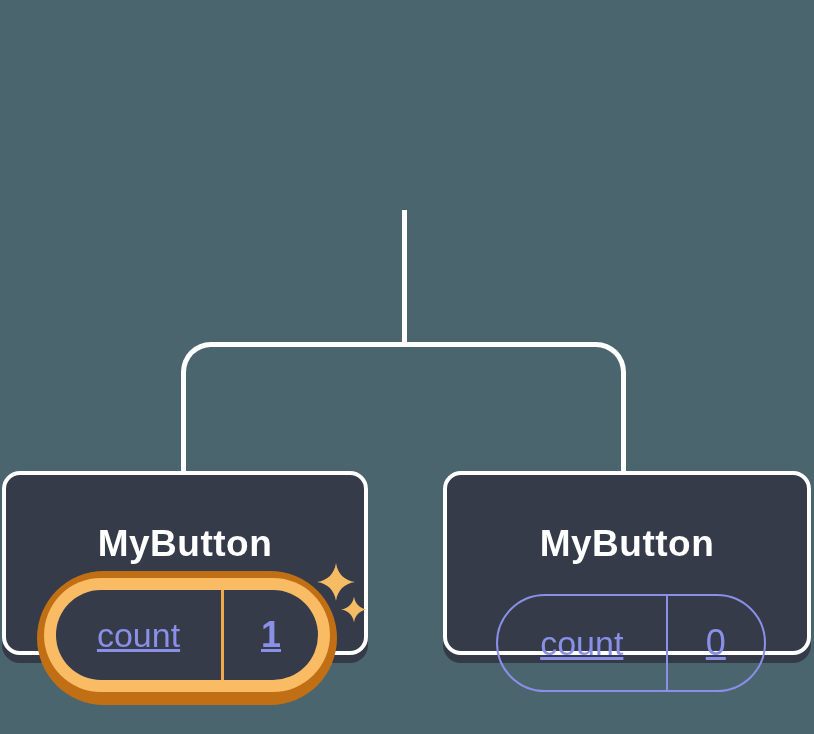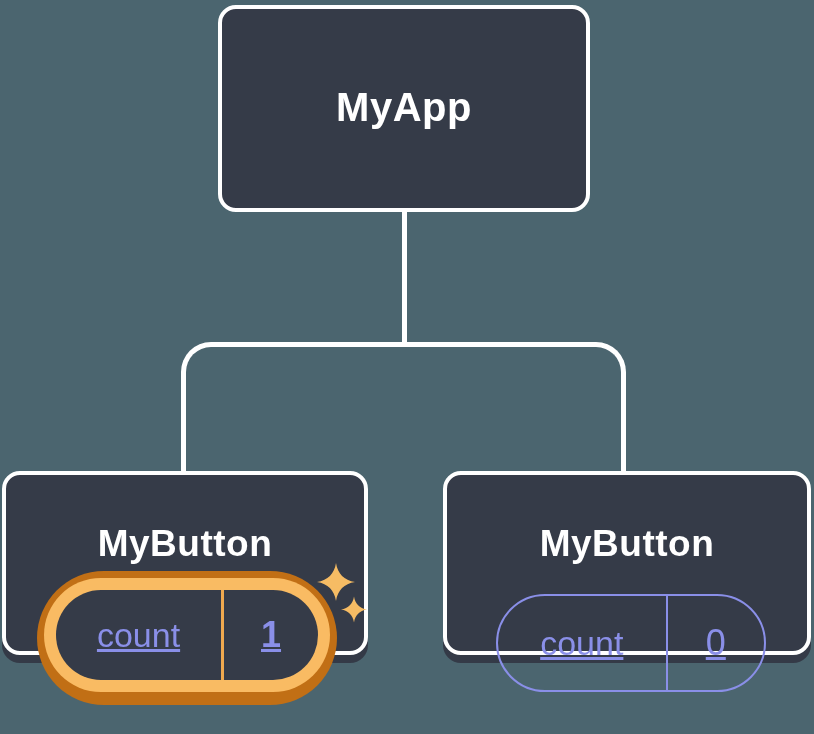--- a/index.html
+++ b/index.html
@@ -121,23 +121,20 @@
     line-height: 0;
   }
   .sparkle-big   { left: 317px; top: 562px; }
   .sparkle-small { left: 341px; top: 596px; }
 </style>
 </head>
 <body>
 
 <div class="stage">
 
-  <div class="node node-root">
-    <div class="node-title root-title">MyApp</div>
-  </div>
 
   <div class="connector-stem"></div>
   <div class="connector-branch"></div>
 
   <div class="node node-child node-child-left">
     <div class="node-title child-title">MyButton</div>
     <div class="pill-highlight-outer">
       <div class="pill-highlight-gold">
         <div class="pill-inner">
           <div class="pill-cell cell-name">count</div>

